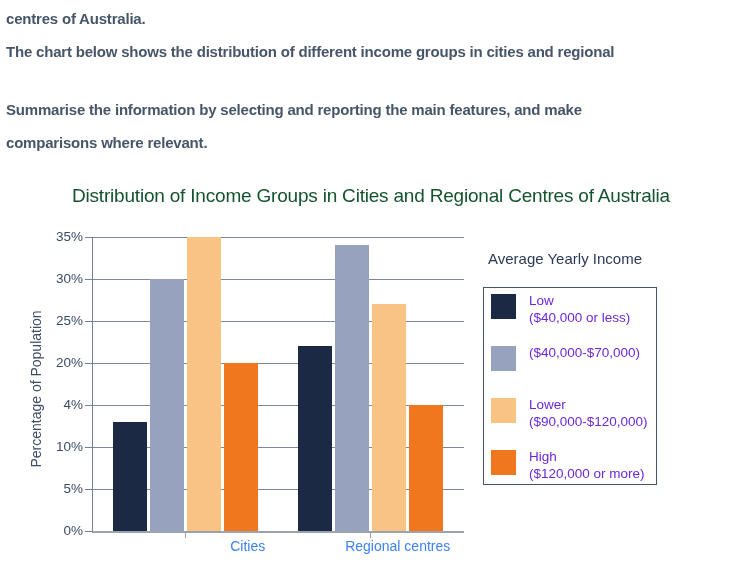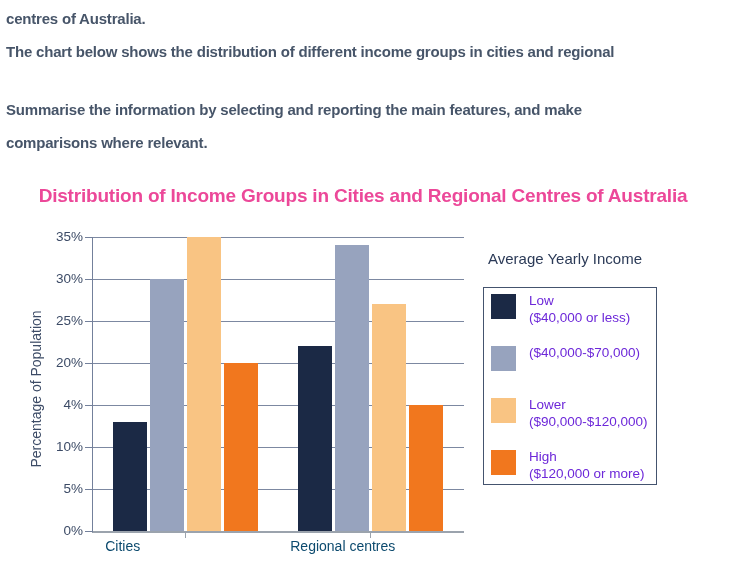--- a/index.html
+++ b/index.html
@@ -21,27 +21,27 @@
     font-size: 15px;
     font-weight: 600;
     letter-spacing: -0.2px;
     line-height: 33px;
   }
   .prompt p span { display: block; }
   .prompt .p2 { margin-top: 25px; }
   
   .chart-title {
     position: absolute;
-    left: 4px; top: 185px;
+    left: 12px; top: 185px;
     width: 718px;
     text-align: center;
     font-size: 19px;
-    font-weight: 700;
+    font-weight: 400;
     letter-spacing: -0.2px;
-    color: #ec4899;
+    color: #14532d;
   }
   
   .ylabel {
     position: absolute;
     left: 36px; top: 389px;
     transform: translate(-50%, -50%) rotate(-90deg);
     white-space: nowrap;
     font-size: 14px;
     color: #3c4b66;
   }
@@ -75,23 +75,23 @@
   .bar-group { position: absolute; bottom: 0; height: 294px; z-index: 2; }
   .bar { position: absolute; bottom: 0; width: 33.5px; }
   .xtick {
     position: absolute;
     width: 1px; height: 5px; top: 296px;
     background: #9ba3ad;
   }
   .xtick-label {
     position: absolute;
     top: 301px; width: 160px;
-    text-align: left;
+    text-align: right;
     font-size: 14px;
-    color: #0c4a6e;
+    color: #3b82f6;
   }
   
   .legend-title {
     position: absolute;
     left: 488px; top: 250px;
     font-size: 15px;
     color: #2b3a57;
   }
   .legend-box {
     position: absolute;

